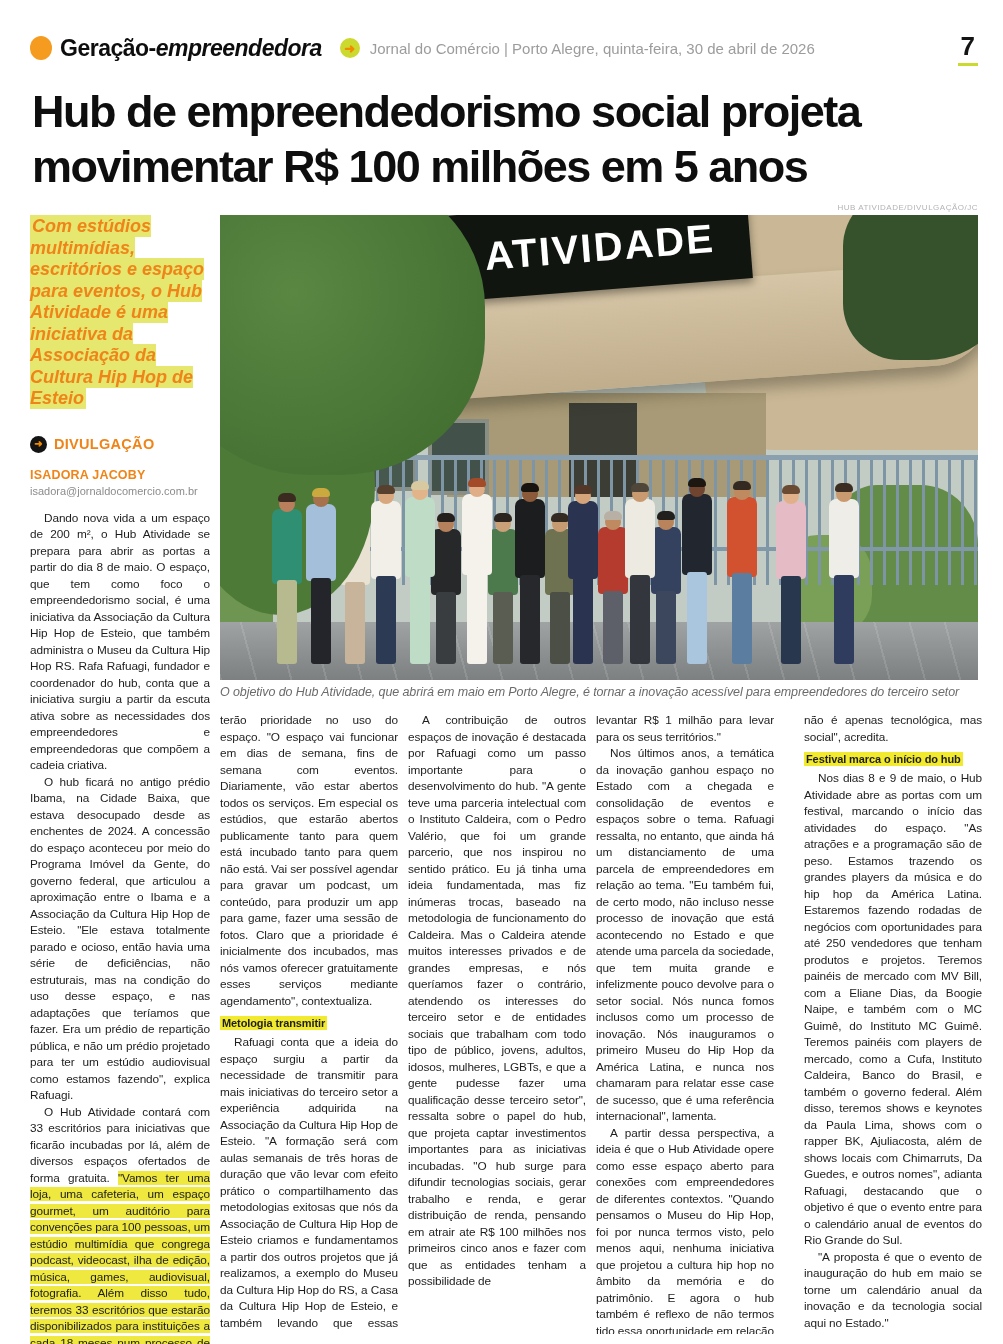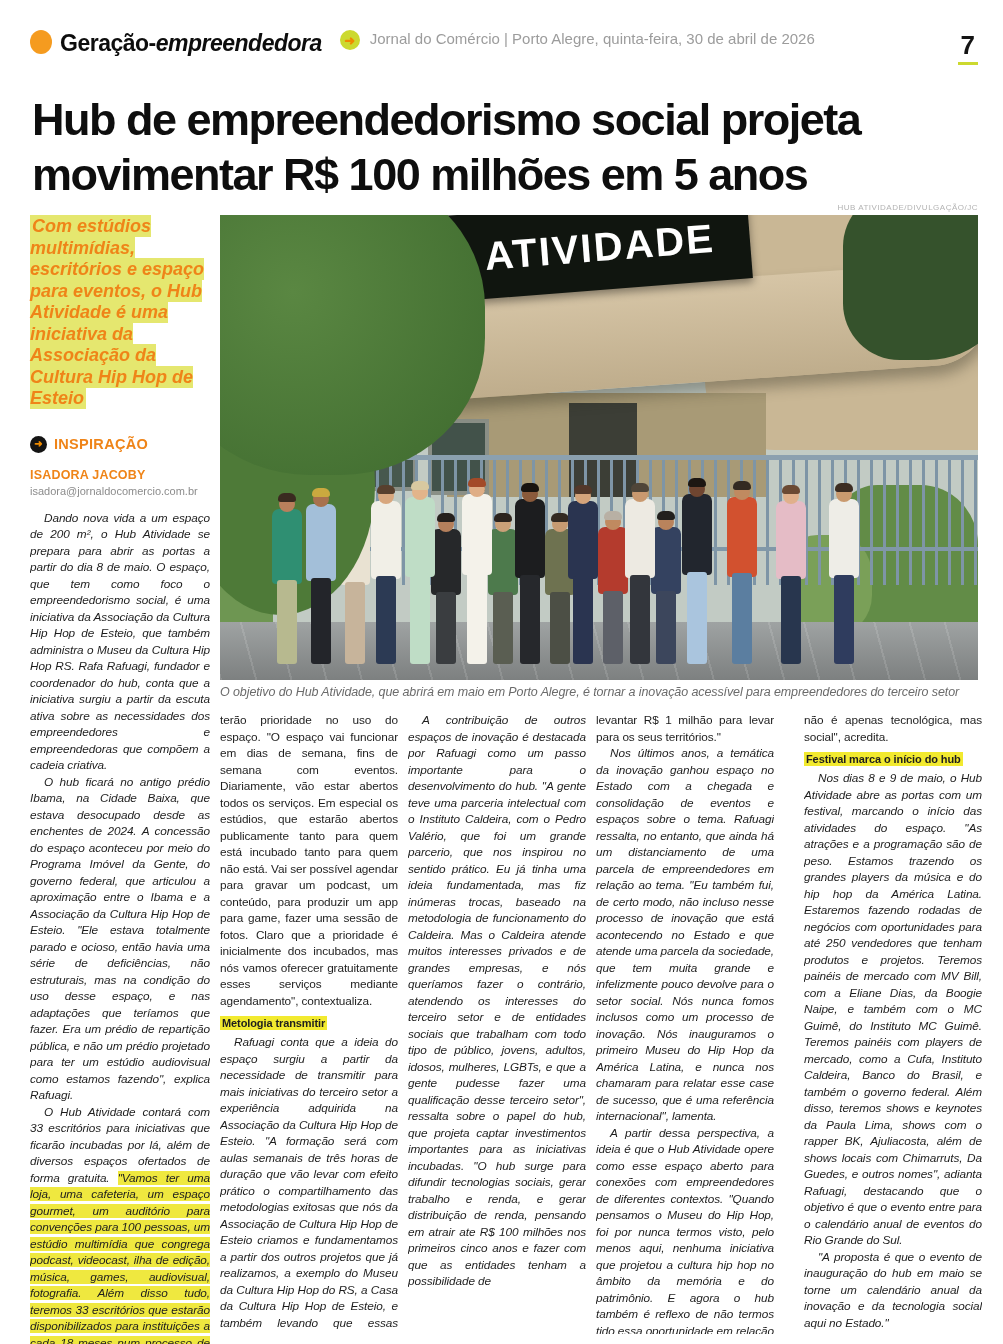--- a/index.html
+++ b/index.html
@@ -3,47 +3,47 @@
 <meta charset="utf-8">
 <style>
   * { margin:0; padding:0; box-sizing:border-box; }
   html,body { background:#e8e8e8; }
   .page {
     position:relative; width:1003px; height:1344px; margin:0 auto;
     background:#ffffff; overflow:hidden;
     font-family:"Liberation Sans", sans-serif; color:#222;
   }
   
-  .hdr { position:absolute; left:30px; top:30px; right:25px; height:36px; display:flex; align-items:flex-start; }
+  .hdr { position:absolute; left:30px; top:30px; right:25px; height:36px; display:flex; align-items:center; }
   .brand-dot { width:22px; height:24px; border-radius:50%; background:#f59b1f; margin-right:8px; flex:none; }
   .brand { font-size:23px; font-weight:bold; color:#0d0d0d; letter-spacing:-0.5px; white-space:nowrap; }
   .brand em { font-style:italic; }
   .mast-badge { width:20px; height:20px; border-radius:50%; background:#ccd92f; margin:0 10px 0 18px;
     display:flex; align-items:center; justify-content:center; flex:none; }
   .mast-badge span { color:#ef8b00; font-size:13px; line-height:1; font-weight:bold; }
   .masthead { font-size:15px; color:#9c9c9c; white-space:nowrap; }
   .pageno { margin-left:auto; font-size:26px; font-weight:bold; color:#141414;
     border-bottom:3px solid #ccd92f; padding:0 3px 1px 3px; }
   
-  .headline { position:absolute; left:32px; top:92px; width:945px;
+  .headline { position:absolute; left:32px; top:84px; width:945px;
     font-weight:bold; font-size:45px; line-height:55px; letter-spacing:-1.5px; color:#0e0e0e; }
   
   .rail { position:absolute; left:30px; top:216px; width:180px; }
   .standfirst { font-size:18px; line-height:21.5px; font-weight:bold; font-style:italic; color:#ef8418; }
   .standfirst .sf { background:#e5e76f; padding:1px 2px; }
   .section-row { margin-top:26px; display:flex; align-items:center; }
   .section-ico { width:17px; height:17px; border-radius:50%; background:#141414; margin-right:7px;
     display:flex; align-items:center; justify-content:center; flex:none; }
   .section-ico span { color:#ef8b00; font-size:10px; line-height:1; font-weight:bold; }
   .section-label { font-size:14.5px; font-weight:bold; color:#ef8418; letter-spacing:0.3px; }
   .by-name { margin-top:15px; font-size:12.5px; font-weight:bold; color:#ef8418; letter-spacing:0.2px; }
   .by-email { margin-top:3px; font-size:11px; color:#8c8c8c; }
   
   .article { text-align:justify; font-size:11.8px; line-height:16.5px; letter-spacing:-0.1px; color:#1d1d1d; }
-  .article p.ind { text-indent:14px;font-style:italic; }
+  .article p.ind { text-indent:14px; }
   .article .hl { background:#efe83f; }
   .article h3.sub { font-size:11px; line-height:16px; margin:6px 0 3px 0; text-align:left; }
   .article h3.sub span { background:#f2ea2f; padding:1px 2px; white-space:nowrap; }
   .col1 { margin-top:13px; height:842px; overflow:hidden; }
   .bcol { position:absolute; top:712px; width:178px; height:622px; overflow:hidden; }
   .c2 { left:220px; } .c3 { left:408px; } .c4 { left:596px; } .c5 { left:784px;margin-left:20px; }
   
   .credit { position:absolute; left:220px; top:203px; width:758px; text-align:right;
     font-size:8px; letter-spacing:0.5px; color:#b3b3b3; }
   .photo { position:absolute; left:220px; top:215px; width:758px; height:465px;
@@ -108,21 +108,21 @@
     <div>Hub de empreendedorismo social projeta</div>
     <div>movimentar R$ 100 milhões em 5 anos</div>
   </h1>
 
   <div class="rail">
     <p class="standfirst"><span class="sf">Com estúdios multimídias, escritórios e espaço para eventos, o Hub Atividade é uma iniciativa da Associação da Cultura Hip Hop de Esteio</span></p>
     <div class="section-row">
       <span class="section-ico">
           <span>➜</span>
         </span>
-      <span class="section-label">INSPIRAÇÃO</span>
+      <span class="section-label">DIVULGAÇÃO</span>
     </div>
     <div class="by-name">ISADORA JACOBY</div>
     <div class="by-email">isadora@jornaldocomercio.com.br</div>
     <div class="article col1">
         <p class="ind"><span>Dando nova vida a um espaço de 200 m², o Hub Atividade se prepara para abrir as portas a partir do dia 8 de maio. O espaço, que tem como foco o empreendedorismo social, é uma iniciativa da Associação da Cultura Hip Hop de Esteio, que também administra o Museu da Cultura Hip Hop RS. Rafa Rafuagi, fundador e coordenador do hub, conta que a iniciativa surgiu a partir da escuta ativa sobre as necessidades dos empreendedores e empreendedoras que compõem a cadeia criativa.</span></p>
         <p class="ind"><span>O hub ficará no antigo prédio Ibama, na Cidade Baixa, que estava desocupado desde as enchentes de 2024. A concessão do espaço aconteceu por meio do Programa Imóvel da Gente, do governo federal, que articulou a aproximação entre o Ibama e a Associação da Cultura Hip Hop de Esteio. "Ele estava totalmente parado e ocioso, então havia uma série de deficiências, não estruturais, mas na condição do uso desse espaço, e nas adaptações que teríamos que fazer. Era um prédio de repartição pública, e não um prédio projetado para ter um estúdio audiovisual como estamos fazendo", explica Rafuagi.</span></p>
         <p class="ind"><span>O Hub Atividade contará com 33 escritórios para iniciativas que ficarão incubadas por lá, além de diversos espaços ofertados de forma gratuita. </span><span class="hl">"Vamos ter uma loja, uma cafeteria, um espaço gourmet, um auditório para convenções para 100 pessoas, um estúdio multimídia que congrega podcast, videocast, ilha de edição, música, games, audiovisual, fotografia. Além disso tudo, teremos 33 escritórios que estarão disponibilizados para instituições a cada 18 meses num processo de incubação, que vai ter 250 horas de formação"</span></p>
       </div>
   </div>
 

